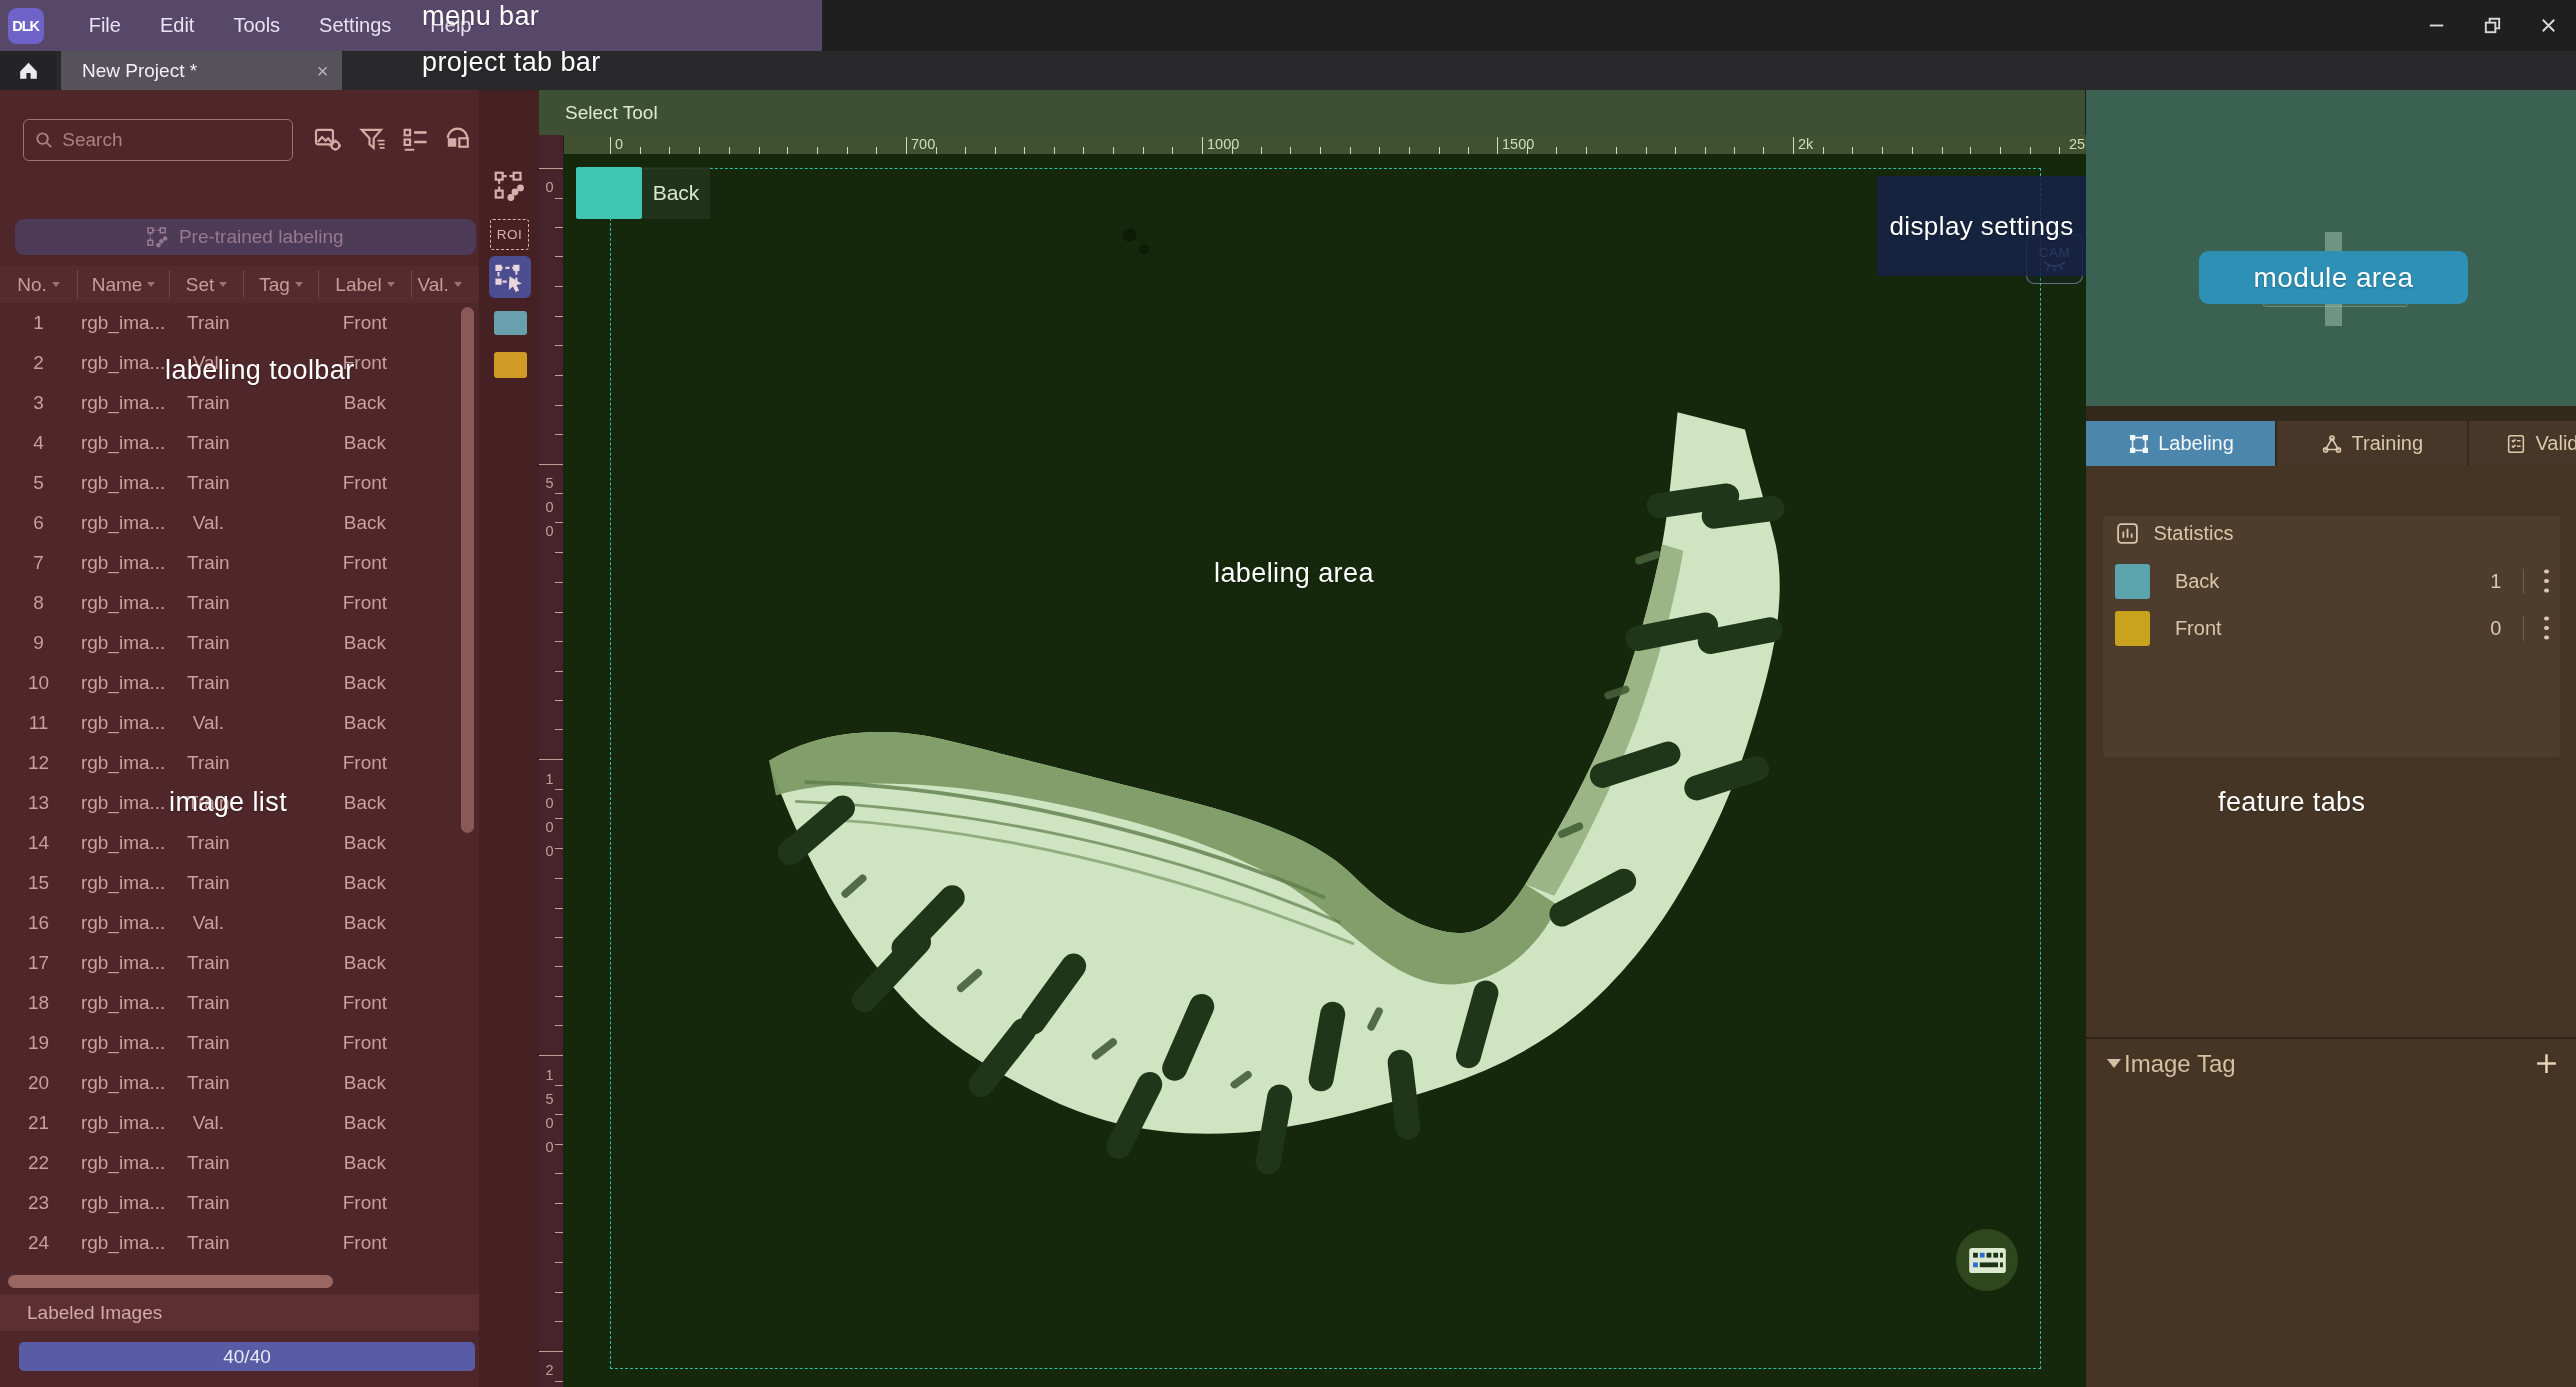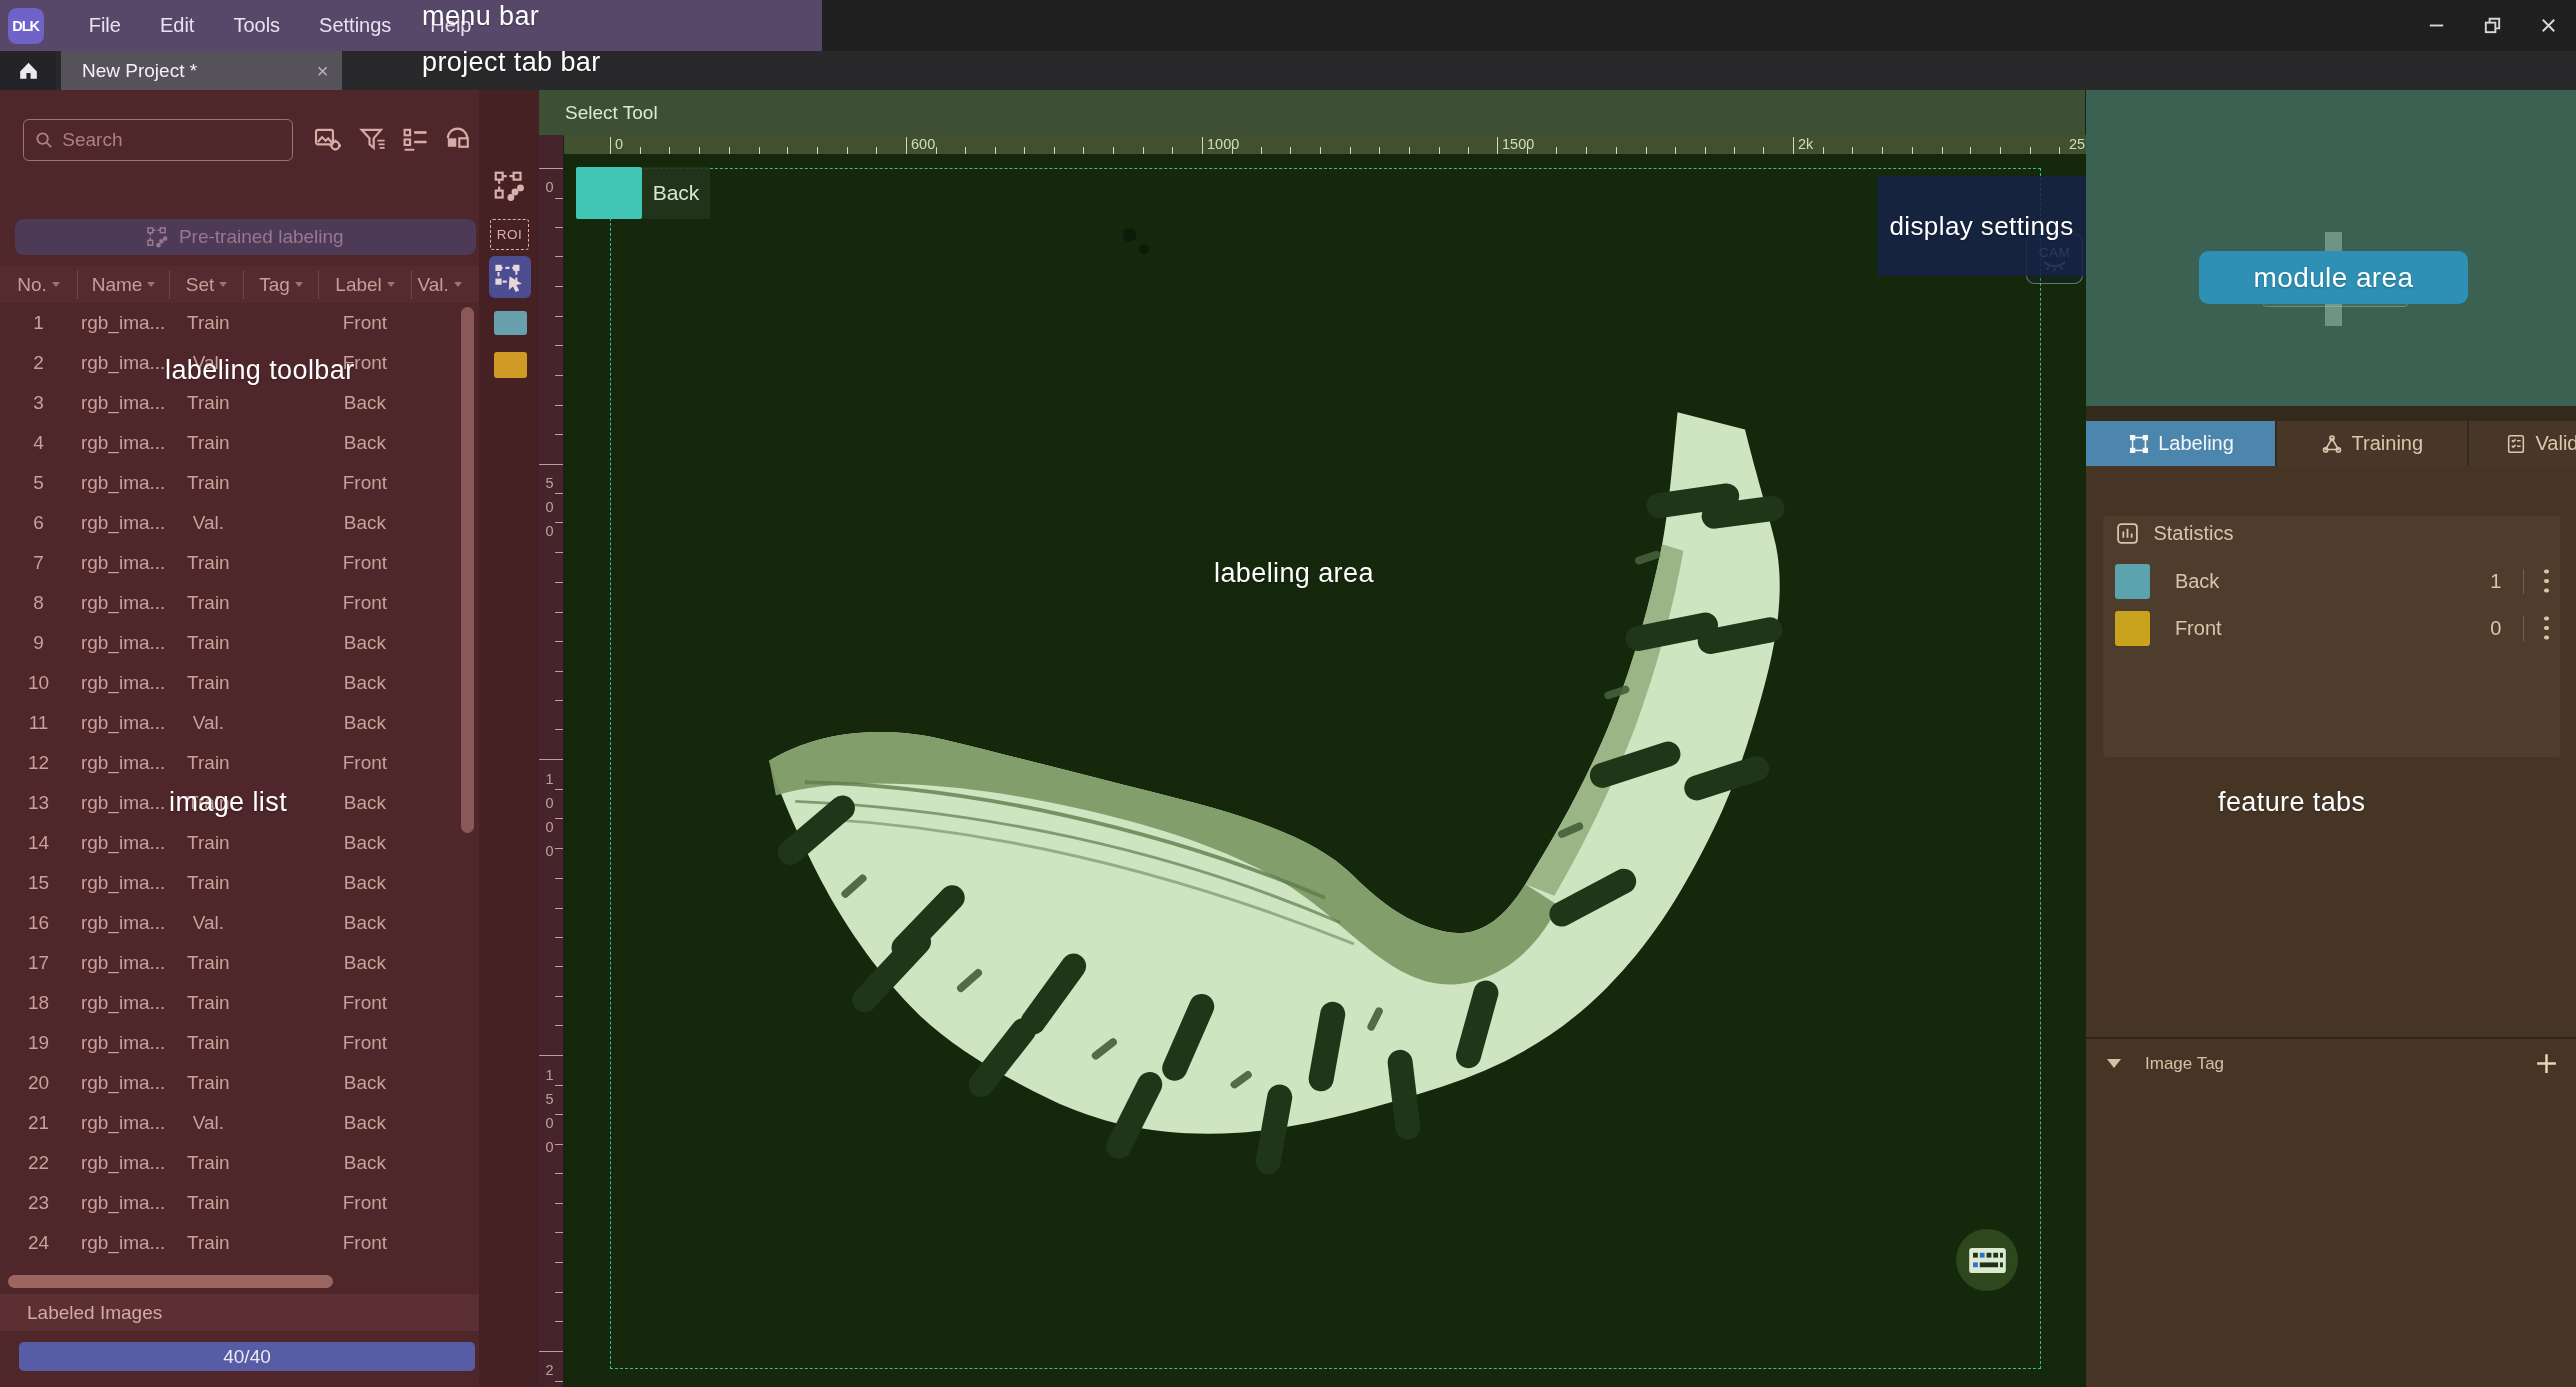--- a/index.html
+++ b/index.html
@@ -114,21 +114,21 @@
   .classrow{left:0;width:457px;height:46px;display:flex;align-items:center;color:#d9c7ab;font-size:20px;}
   .clsw{width:35px;height:35px;border-radius:2.9px;margin-left:11.6px;}
   .clname{margin-left:25px;}
   .clcount{position:absolute;left:378px;width:29px;text-align:center;}
   .cldiv{position:absolute;left:420px;width:1px;height:25px;background:rgba(220,200,170,.25);}
   .kebab{position:absolute;left:441px;width:4.8px;height:4.8px;border-radius:50%;background:#d9c7ab;
          box-shadow:0 9.6px 0 #d9c7ab,0 -9.6px 0 #d9c7ab;}
   .feat-div{left:0;top:631px;width:490px;height:1.9px;background:#2f2518;}
   .imagetag{left:0;top:638px;width:490px;height:39px;display:flex;align-items:center;color:#d4c1a4;}
   .imagetag .car{width:0;height:0;border-left:7.7px solid transparent;border-right:7.7px solid transparent;border-top:9.6px solid #d4c1a4;margin-left:21px;}
-  .imagetag .t{font-size:17px;margin-left:24px;}
+  .imagetag .t{font-size:24px;margin-left:3px;}
   .imagetag .plus{position:absolute;right:17.3px;color:#e7d6ba;}
 
   
   .ann{color:#fff;font-size:27px;font-weight:500;letter-spacing:0.4px;text-shadow:0 1px 1.9px rgba(0,0,0,.25);z-index:50;}
   .ann-box-display{left:1877px;top:176px;width:209px;height:100px;background:rgba(22,34,72,.85);
                    display:flex;align-items:center;justify-content:center;z-index:40;}
   .ann-box-display .ann{font-size:26px;}
   .ann-box-module{left:2199px;top:251px;width:269px;height:53px;background:#2d90b4;border-radius:9.6px;
                   display:flex;align-items:center;justify-content:center;z-index:40;}
   .ann-box-module .ann{font-size:28px;}
@@ -566,21 +566,21 @@
       <div class="tickm" style="left: 76px; height: 6.7px;"></div>
       <div class="tickm" style="left: 105px; height: 6.7px;"></div>
       <div class="tickm" style="left: 135px; height: 6.7px;"></div>
       <div class="tickm" style="left: 165px; height: 6.7px;"></div>
       <div class="tickm" style="left: 195px; height: 6.7px;"></div>
       <div class="tickm" style="left: 223px; height: 6.7px;"></div>
       <div class="tickm" style="left: 253px; height: 6.7px;"></div>
       <div class="tickm" style="left: 283px; height: 6.7px;"></div>
       <div class="tickm" style="left: 312px; height: 6.7px;"></div>
       <div class="tickm" style="left: 342px; height: 17.3px;"></div>
-      <div class="lab" style="left: 347px; top: 1px;">600</div>
+      <div class="lab" style="left: 347px; top: 1px;">700</div>
       <div class="tickm" style="left: 372px; height: 6.7px;"></div>
       <div class="tickm" style="left: 401px; height: 6.7px;"></div>
       <div class="tickm" style="left: 431px; height: 6.7px;"></div>
       <div class="tickm" style="left: 460px; height: 6.7px;"></div>
       <div class="tickm" style="left: 490px; height: 6.7px;"></div>
       <div class="tickm" style="left: 519px; height: 6.7px;"></div>
       <div class="tickm" style="left: 549px; height: 6.7px;"></div>
       <div class="tickm" style="left: 579px; height: 6.7px;"></div>
       <div class="tickm" style="left: 608px; height: 6.7px;"></div>
       <div class="tickm" style="left: 638px; height: 17.3px;"></div>

